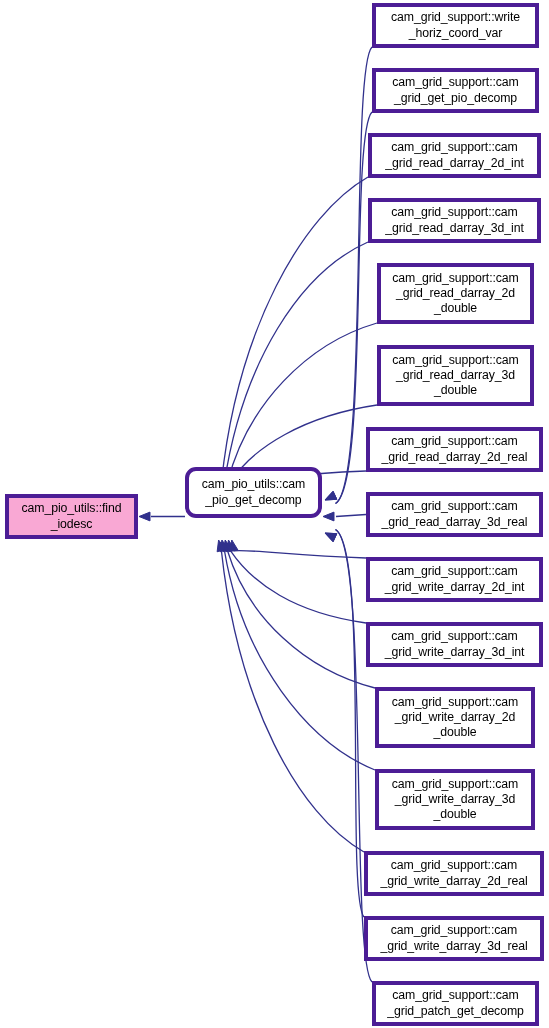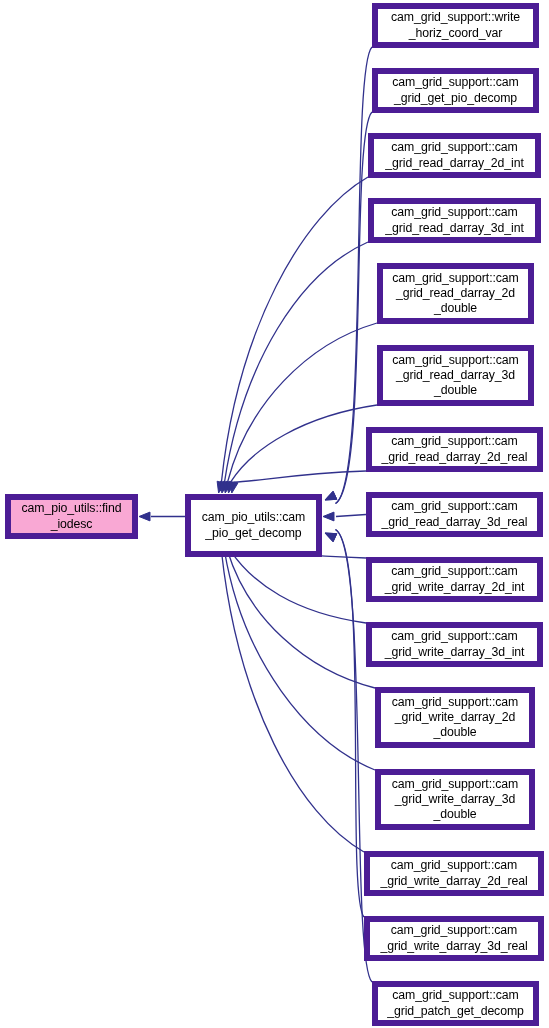--- a/index.html
+++ b/index.html
@@ -11,21 +11,21 @@
     position: relative;
     width: 549px;
     height: 1028px;
     background: #ffffff;
     font-family: "Liberation Sans", sans-serif;
     overflow: hidden;
   }
   .node {
     position: absolute;
     box-sizing: border-box;
-    border: 6px solid #4c1d95;
+    border: 4px solid #4c1d95;
     background: #ffffff;
     display: flex;
     align-items: center;
     justify-content: center;
     text-align: center;
     font-size: 12.3px;
     line-height: 15.2px;
     color: #000000;
     letter-spacing: -0.1px;
     white-space: pre-line;
@@ -89,21 +89,21 @@
       <polygon points="218.6,540 225.6419488946647,549.5273792705513 217.12873590954942,551.755653192237"></polygon>
       <path d="M 364 917 C 345.55 895, 369 549, 335.5 529.5"></path>
       <polygon points="325,533 336.8265264600126,533.7023331763653 333.0796686942399,541.6648112380662"></polygon>
       <path d="M 372 982 C 349.95 960, 369 549, 335.5 529.5"></path>
       <polygon points="325,533 336.8265264600126,533.7023331763653 333.0796686942399,541.6648112380662"></polygon>
     </svg>
 
   <div class="node current" style="left:5px; top:494px; width:133px; height:45px;">cam_pio_utils::find
 _iodesc</div>
 
-  <div class="node" style="left:185px; top:494px; width:137px; height:63px;">cam_pio_utils::cam
+  <div class="node" style="left:185px; top:467px; width:137px; height:51px;border-radius:11px;">cam_pio_utils::cam
 _pio_get_decomp</div>
 
   <div id="caller-nodes">
       <div class="node" style="left: 372px; top: 3px; width: 167px; height: 45px;">cam_grid_support::write
 _horiz_coord_var</div>
       <div class="node" style="left: 372px; top: 68px; width: 167px; height: 45px;">cam_grid_support::cam
 _grid_get_pio_decomp</div>
       <div class="node" style="left: 368px; top: 133px; width: 173px; height: 45px;">cam_grid_support::cam
 _grid_read_darray_2d_int</div>
       <div class="node" style="left: 368px; top: 198px; width: 173px; height: 45px;">cam_grid_support::cam

